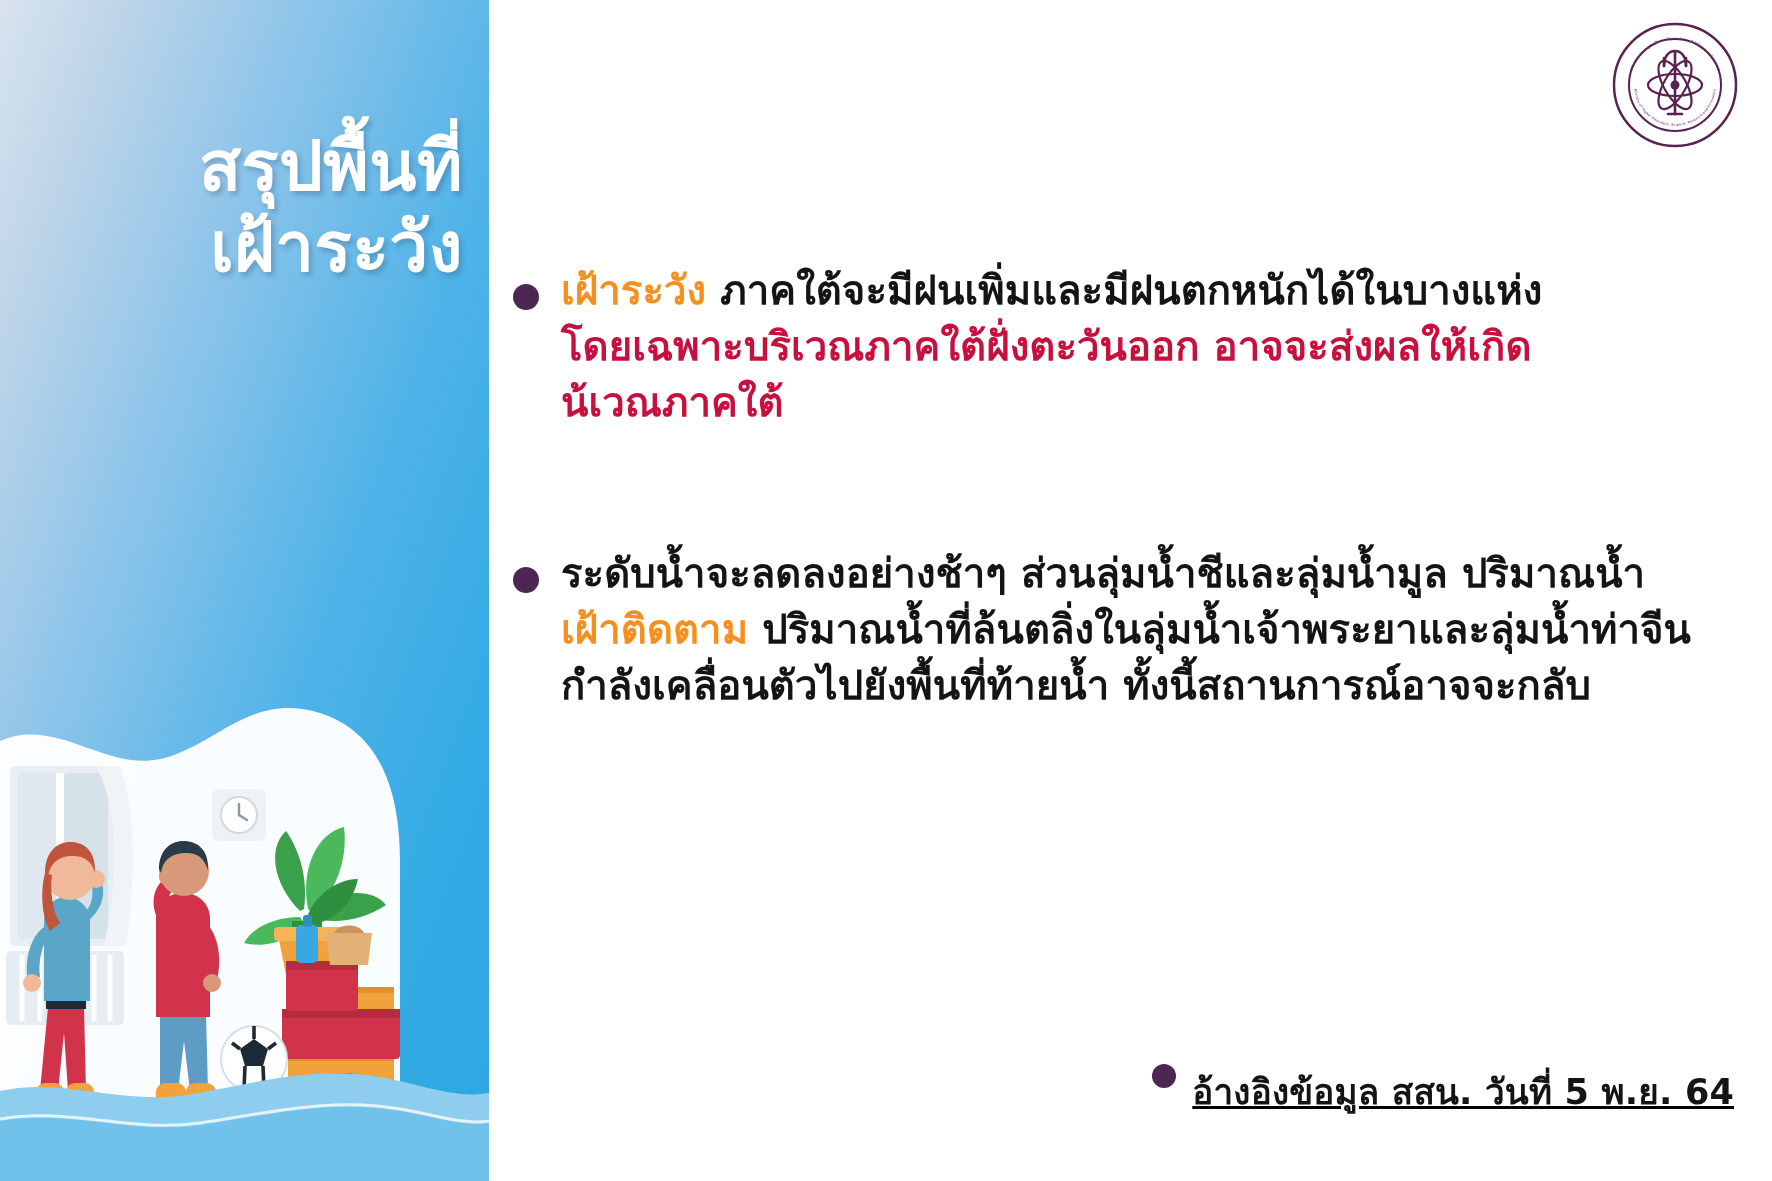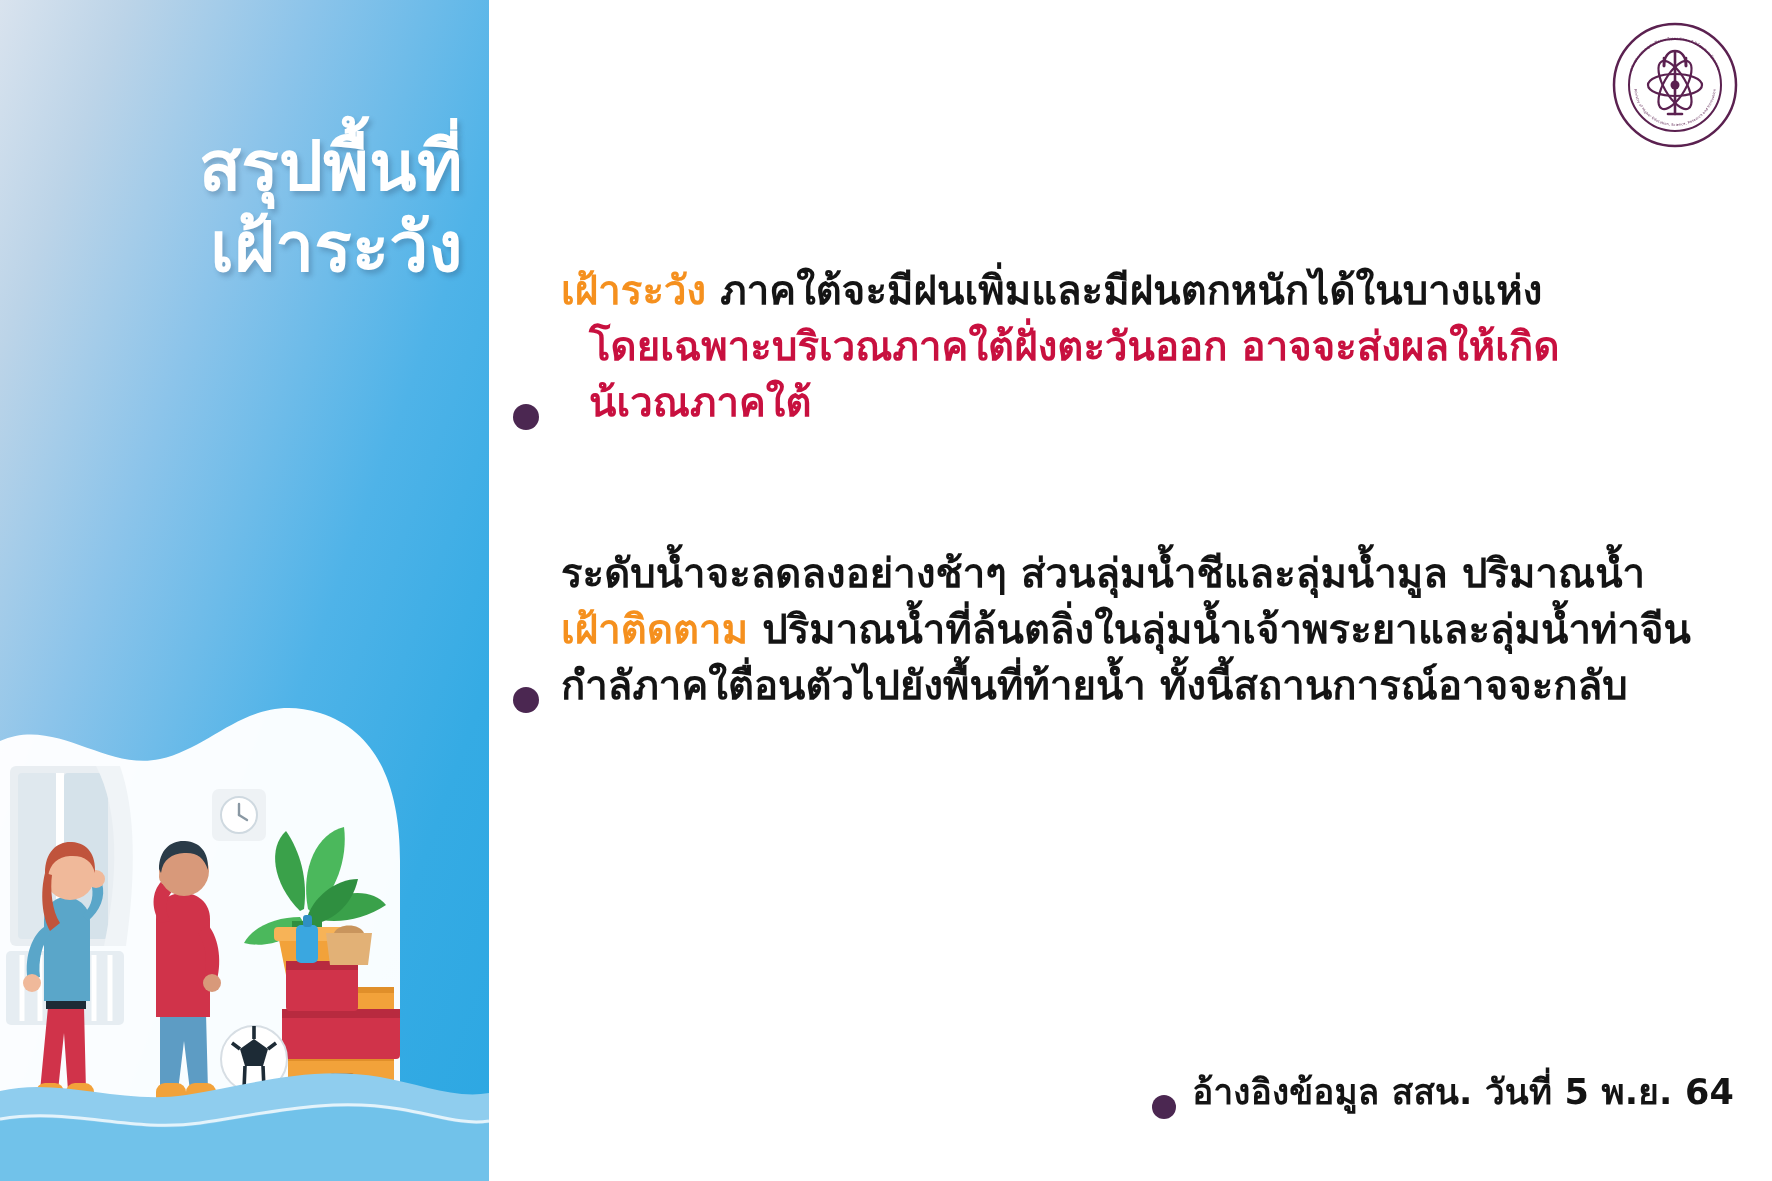--- a/index.html
+++ b/index.html
@@ -58,21 +58,21 @@
     position: absolute;
     left: 489px;
     top: 0;
     width: 1283px;
     height: 1181px;
   }
 
   .bullet-block {
     position: absolute;
     display: flex;
-    align-items: flex-end;
+    align-items: flex-start;
   }
   #bullet-1 { left: 24px; top: 262px; width: 1180px; }
   #bullet-2 { left: 24px; top: 545px; width: 1230px; }
 
   .bullet-dot {
     flex: 0 0 auto;
     width: 26px;
     height: 26px;
     border-radius: 50%;
     background: #4b2751;
@@ -85,34 +85,34 @@
     font-weight: bold;
     line-height: 1.40;
     color: #141414;
     letter-spacing: 0.1px;
   }
   .tag {
     color: #f5901e;
   }
   .crimson {
     color: #c8103f;
-    margin-left: 28px;
   }
   .red-num {
     color: #e02020;
   }
   .para-line { display: block; }
 
   
   .footer {
     position: absolute;
     right: 38px;
     bottom: 62px;
     display: flex;
-    align-items: flex-end;
+    align-items: flex-start;
+    text-decoration: underline;
   }
   .footer-dot {
     width: 24px;
     height: 24px;
     border-radius: 50%;
     background: #4b2751;
     margin-right: 16px;
   }
   .footer-text {
     font-size: 35px;
@@ -295,21 +295,21 @@
         <span class="para-line crimson">โดยเฉพาะบริเวณภาคใต้ฝั่งตะวันออก อาจจะส่งผลให้เกิด</span>
         <span class="para-line crimson">น้เวณภาคใต้</span>
       </div>
     </div>
 
     <div class="bullet-block" id="bullet-2">
       <div class="bullet-dot"></div>
       <div class="bullet-body">
         <span class="para-line">ระดับน้ำจะลดลงอย่างช้าๆ ส่วนลุ่มน้ำชีและลุ่มน้ำมูล ปริมาณน้ำ</span>
         <span class="para-line"><span class="tag">เฝ้าติดตาม</span><span> ปริมาณน้ำที่ล้นตลิ่งในลุ่มน้ำเจ้าพระยาและลุ่มน้ำท่าจีน</span></span>
-        <span class="para-line">กำลัภาคใตื่อนตัวไปยังพื้นที่ท้ายน้ำ ทั้งนี้สถานการณ์อาจจะกลับ</span>
+        <span class="para-line">กำลังเคลื่อนตัวไปยังพื้นที่ท้ายน้ำ ทั้งนี้สถานการณ์อาจจะกลับ</span>
       </div>
     </div>
 
     <div class="footer">
       <div class="footer-dot"></div>
       <div class="footer-text">อ้างอิงข้อมูล สสน. วันที่ 5 พ.ย. 64</div>
     </div>
 
   </div>
 </div>

